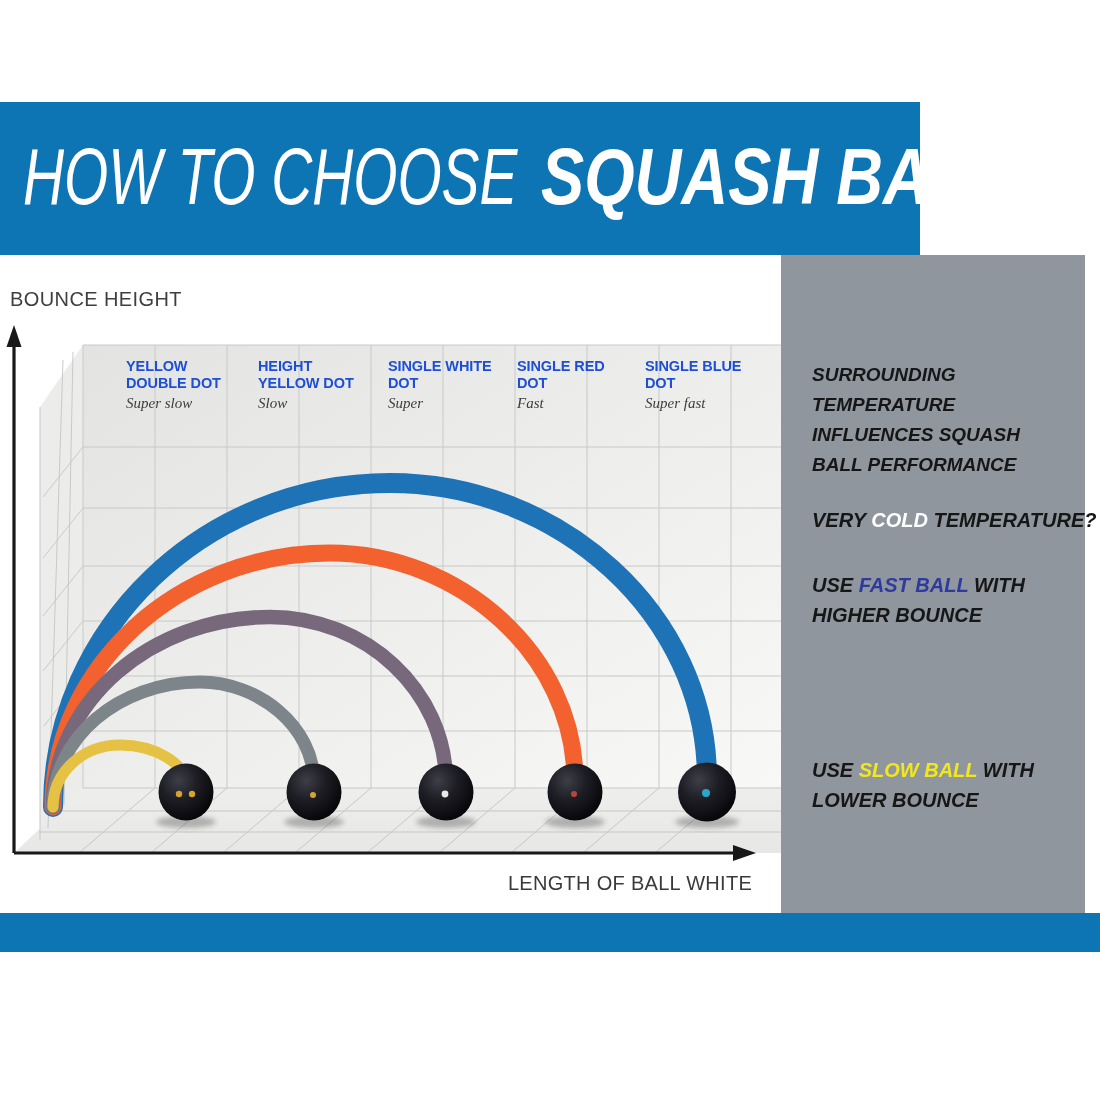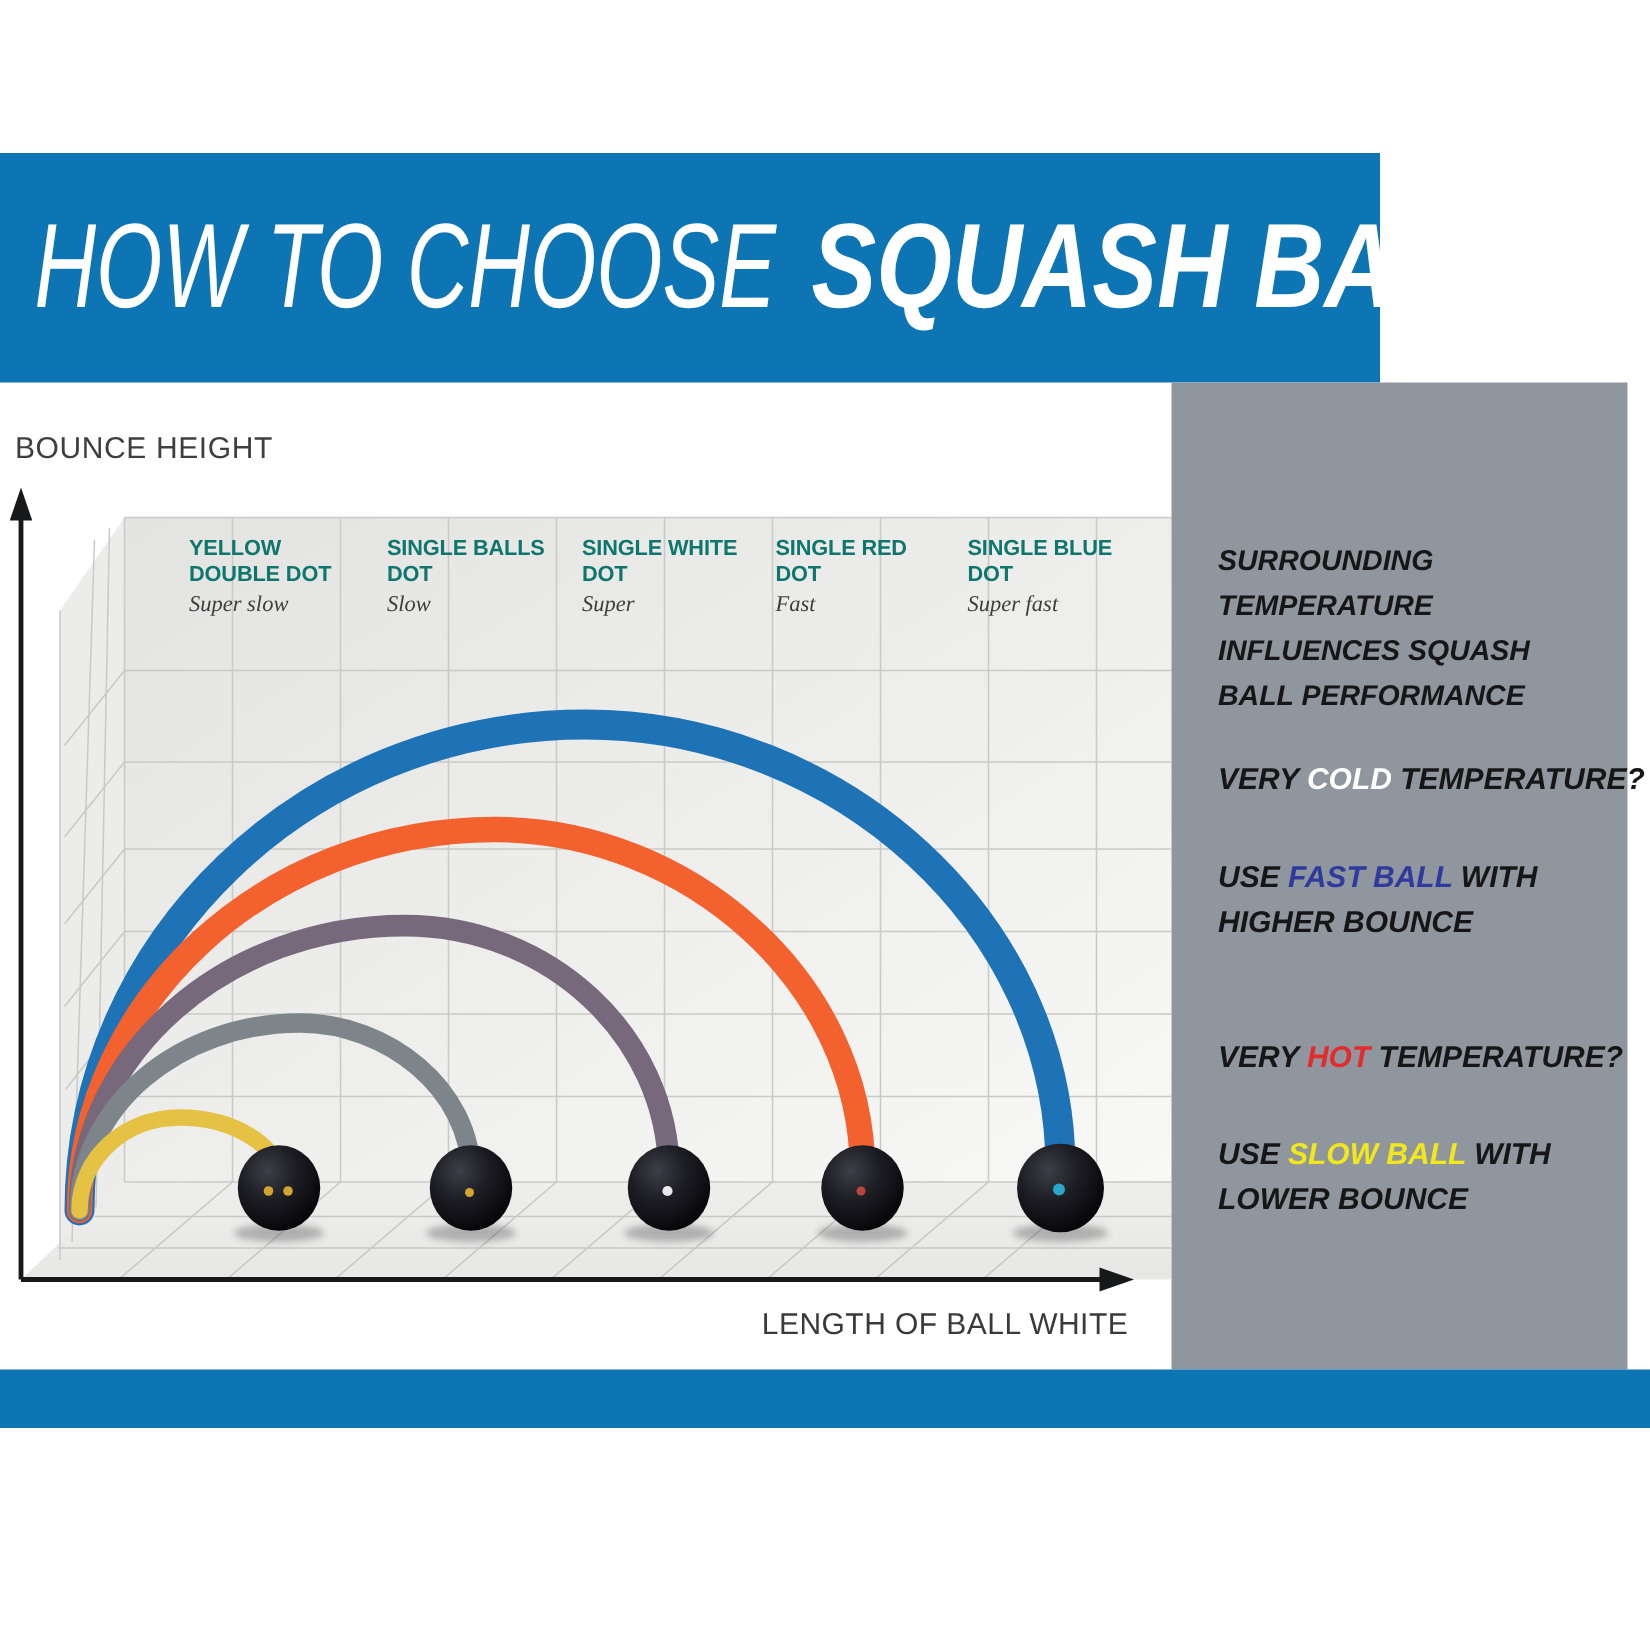--- a/index.html
+++ b/index.html
@@ -38,21 +38,21 @@
 
   .flight-label {
     position:absolute; left:505px; top:872px; width:250px;
     text-align:center; font-size:20px; color:#3a3a3a; letter-spacing:0.3px;
     white-space:nowrap;
   }
 
   .ball-label { position:absolute; top:358px; width:112px; }
   .ball-label .bl-title {
     display:block; font-weight:700; font-size:14.5px; line-height:17px;
-    color:#0f766e; letter-spacing:-0.1px;
+    color:#1d4ed8; letter-spacing:-0.1px;
   }
   .ball-label .bl-speed {
     display:block; margin-top:3px; font-style:italic; font-size:15px;
     line-height:17px; color:#3d3d3d;font-family:Liberation Serif, serif;
   }
   .bl-1 { left:126px; } .bl-2 { left:258px; } .bl-3 { left:388px; }
   .bl-4 { left:517px; } .bl-5 { left:645px; }
 
   
   .sidebar {
@@ -197,21 +197,21 @@
     <line x1="14" y1="598" x2="740" y2="598"></line>
     <polygon points="756,598 733,590 733,606" stroke="none"></polygon>
   </g>
 </svg>
 
 <div class="ball-label bl-1">
   <span class="bl-title">YELLOW DOUBLE DOT</span>
   <span class="bl-speed">Super slow</span>
 </div>
 <div class="ball-label bl-2">
-  <span class="bl-title">SINGLE BALLS DOT</span>
+  <span class="bl-title">HEIGHT YELLOW DOT</span>
   <span class="bl-speed">Slow</span>
 </div>
 <div class="ball-label bl-3">
   <span class="bl-title">SINGLE WHITE DOT</span>
   <span class="bl-speed">Super</span>
 </div>
 <div class="ball-label bl-4">
   <span class="bl-title">SINGLE RED DOT</span>
   <span class="bl-speed">Fast</span>
 </div>
@@ -222,18 +222,17 @@
 
 <div class="flight-label">LENGTH OF BALL WHITE</div>
 
 <div class="sidebar">
   <div class="sb-block sb-intro">SURROUNDING TEMPERATURE INFLUENCES SQUASH BALL PERFORMANCE</div>
 
   <div class="sb-block sb-cold-q"><span>VERY </span><span class="w-cold">COLD</span><span> TEMPERATURE?</span></div>
 
   <div class="sb-block sb-cold-a"><span>USE </span><span class="w-fast">FAST BALL</span><span> WITH HIGHER BOUNCE</span></div>
 
-  <div class="sb-block sb-hot-q"><span>VERY </span><span class="w-hot">HOT</span><span> TEMPERATURE?</span></div>
 
   <div class="sb-block sb-hot-a"><span>USE </span><span class="w-slow">SLOW BALL</span><span> WITH LOWER BOUNCE</span></div>
 </div>
 
 <div class="footer-band"></div>
 
 </body></html>

